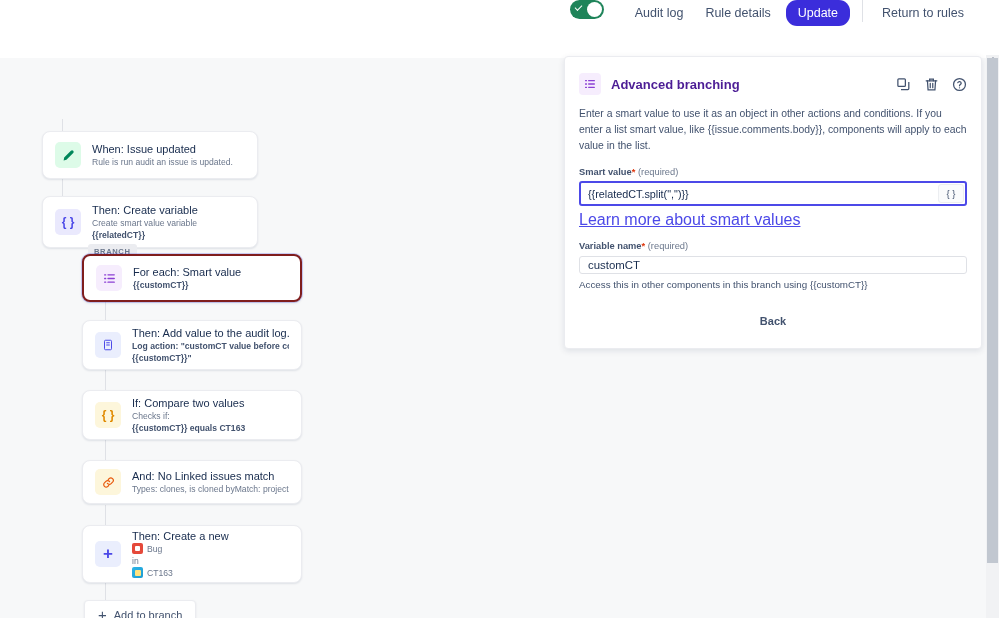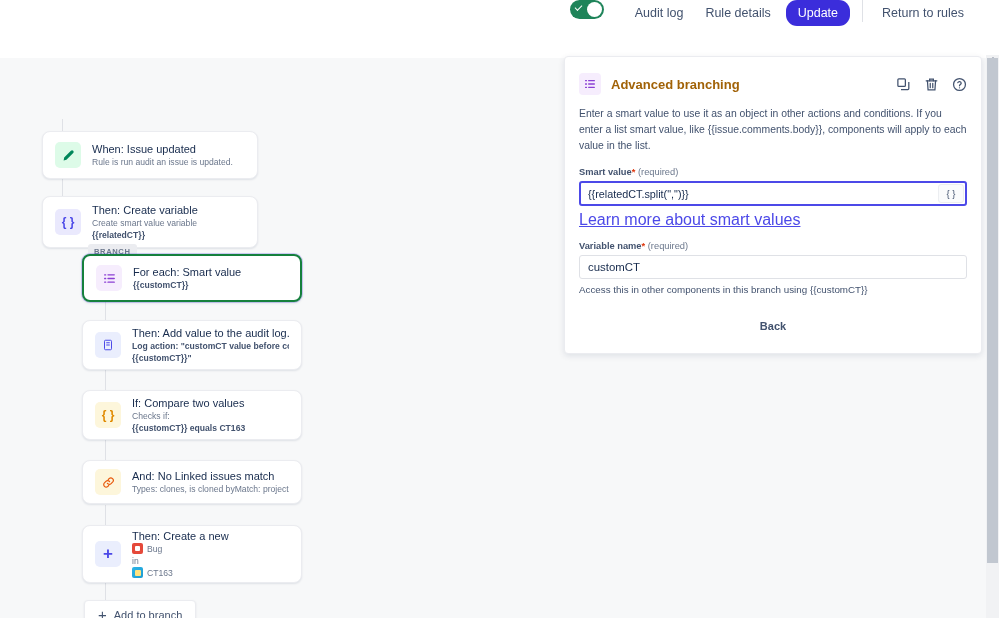--- a/index.html
+++ b/index.html
@@ -54,21 +54,21 @@
     overflow: hidden;
   }
   .node {
     position: absolute; background: #ffffff;
     border: 1px solid #ebecf0; border-radius: 8px;
     box-shadow: 0 1px 2px rgba(9,30,66,0.10);
     display: flex; align-items: center;
     padding: 0 12px; cursor: pointer;
   }
   .node.selected {
-    border: 2px solid #15803d;
+    border: 2px solid #7f1d1d;
     box-shadow: 0 0 0 1px rgba(76,73,232,0.25), 0 1px 3px rgba(9,30,66,0.12);
   }
   .node-icon {
     width: 26px; height: 26px; border-radius: 5px; flex: none;
     display: flex; align-items: center; justify-content: center;
     margin-right: 11px;
   }
   .ic-green  { background: #ddfbe8; color: #00875a; }
   .ic-purple { background: #eae9fd; color: #4c49e8; }
   .ic-lav    { background: #f6edfd; color: #8b3fd4; }
@@ -136,21 +136,21 @@
   }
   .panel-head {
     display: flex; align-items: center; margin-bottom: 11px;
   }
   .panel-icon {
     width: 22px; height: 22px; border-radius: 4px; background: #f6edfd;
     color: #8b3fd4; display: flex; align-items: center;
     justify-content: center; margin-right: 10px; flex: none;
   }
   .panel-title {
-    font-size: 13px; font-weight: bold; color: #a16207; flex: 1;
+    font-size: 13px; font-weight: bold; color: #4c1d95; flex: 1;
   }
   .panel-actions { display: flex; gap: 13px; align-items: center; }
   .panel-actions .act { cursor: pointer; color: #42526e; display: flex; }
   .panel-desc {
     font-size: 10.4px; color: #42526e; line-height: 1.52; margin-bottom: 14px;
   }
   .field-label {
     font-size: 9.3px; font-weight: bold; color: #42526e; margin-bottom: 4px;
   }
   .field-label .req { color: #de350b; }
@@ -159,21 +159,21 @@
   .input {
     width: 100%; height: 25px; border-radius: 3px;
     border: 1px solid #dfe1e6; background: #fff;
     font-size: 10.8px; color: #172b4d;
     padding: 0 34px 0 8px;
     font-family: "Liberation Sans", sans-serif;
   }
   .input.focused {
     border: 2px solid #4c49e8; padding-left: 7px;
   }
-  .input.plain { padding-right: 8px; height: 24px; font-size: 11.4px; }
+  .input.plain { padding-right: 8px; height: 18px; font-size: 11.4px; }
   .sv-btn {
     position: absolute; right: 3px; top: 3px;
     width: 26px; height: 19px; border-radius: 3px;
     background: #fafbfc; border: 1px solid #eceef1;
     display: flex; align-items: center; justify-content: center;
     font-size: 9.5px; color: #42526e; cursor: pointer;
   }
   .link {
     display: inline-block; font-size: 16px; color: #4c49e8;
     text-decoration: underline; margin-bottom: 12px; cursor: pointer;

